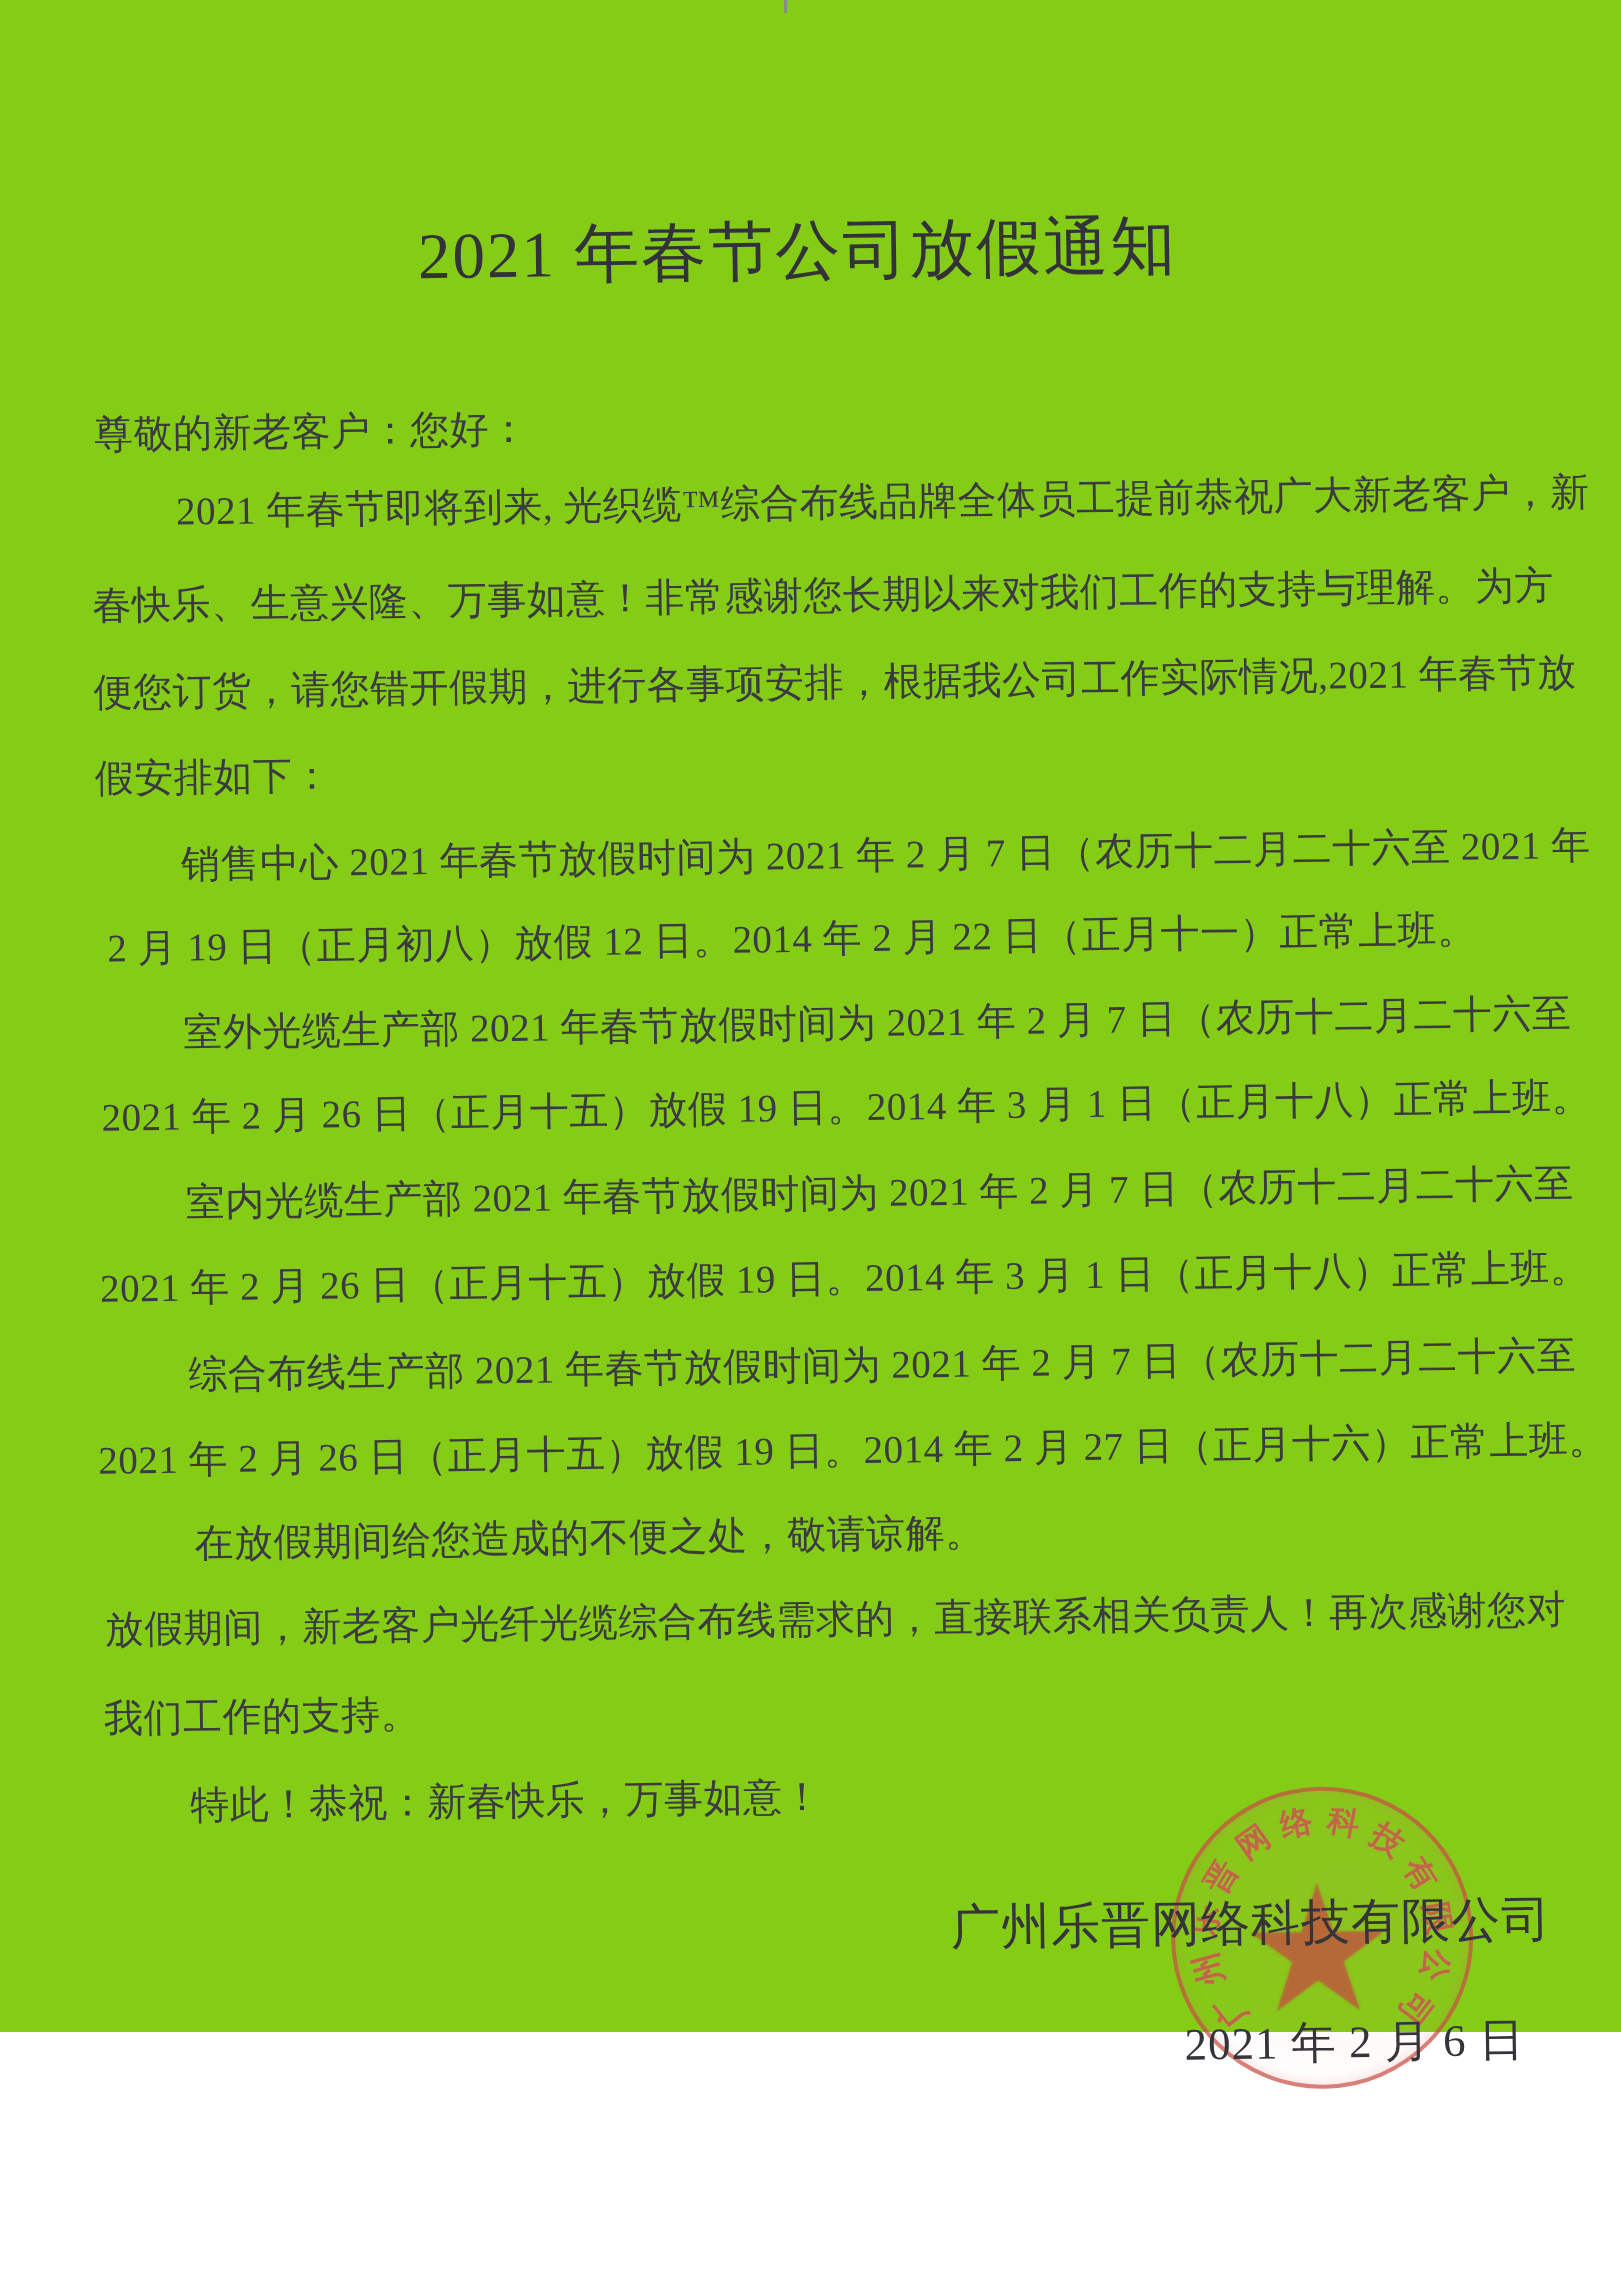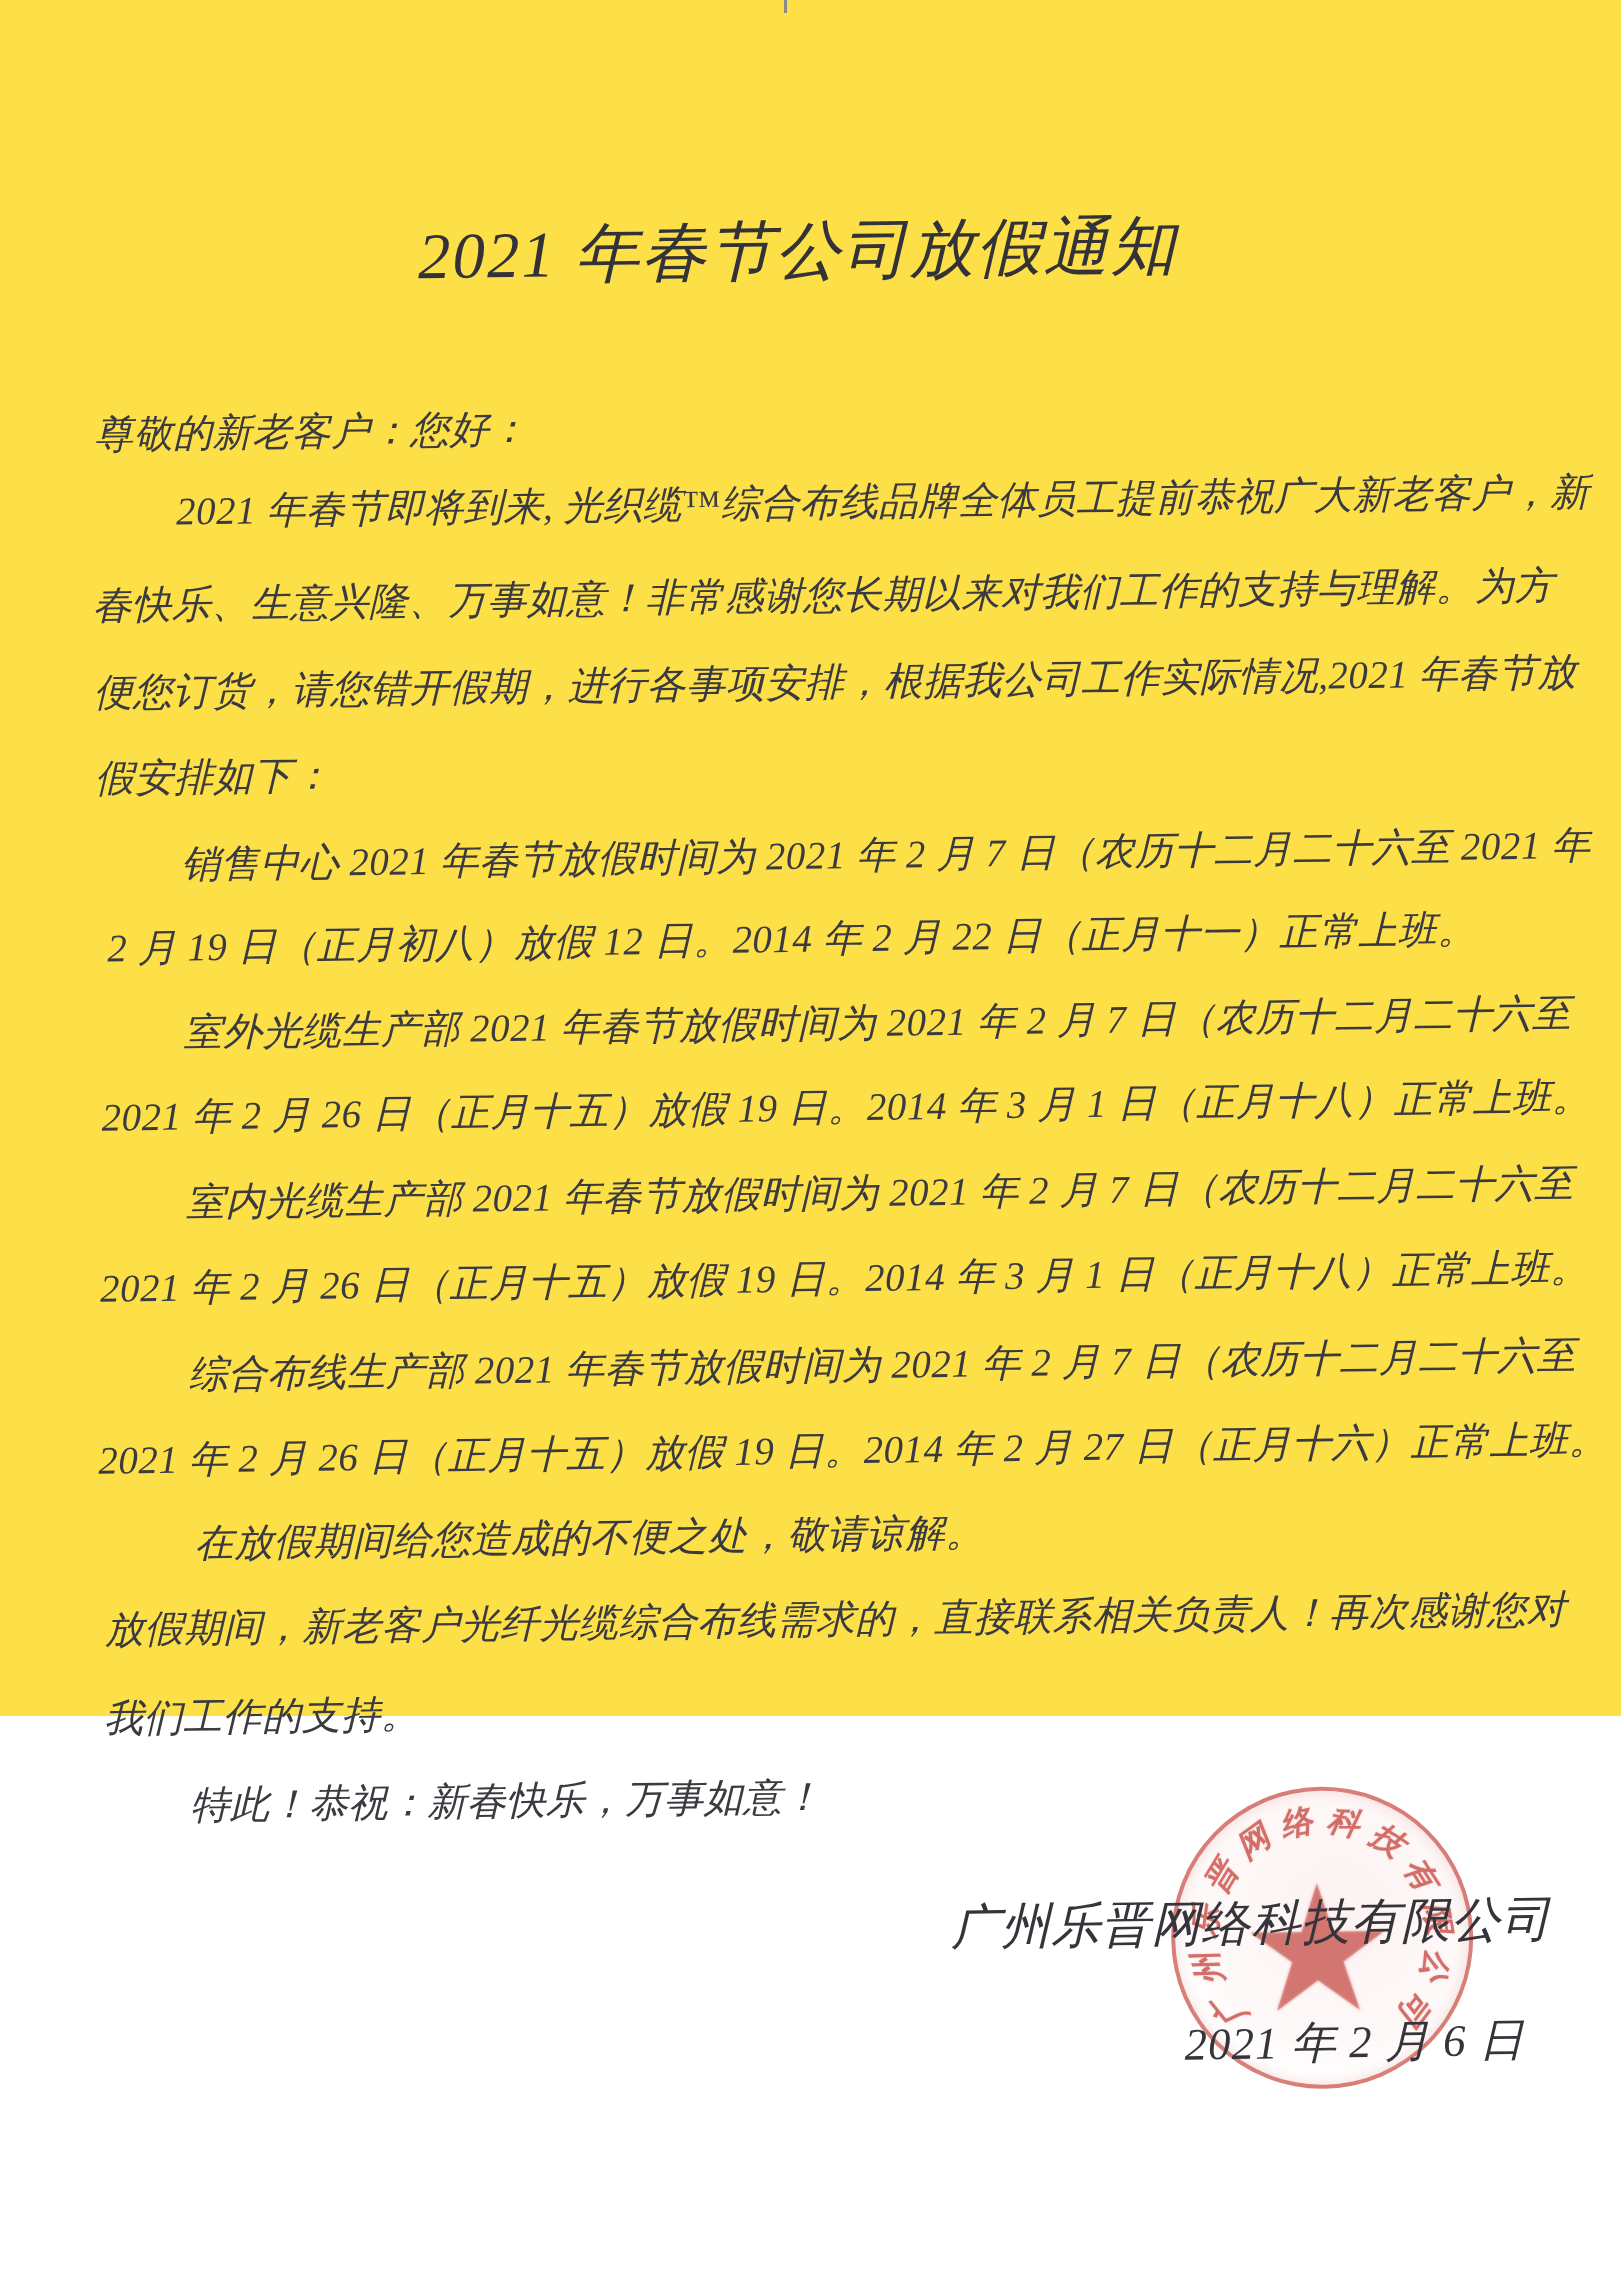--- a/index.html
+++ b/index.html
@@ -4,23 +4,22 @@
 <style>
   html, body {
     margin: 0; padding: 0;
     background: #ffffff;
     width: 1621px; height: 2292px;
     overflow: hidden;
     font-family: "Liberation Serif", "DejaVu Serif", serif;
   }
   .page {
     position: relative;
-    width: 1621px; height: 1716px;
-    background: #fde047;
-    font-style: italic;
+    width: 1621px; height: 2032px;
+    background: #84cc16;
   }
   .sheet {
     position: absolute; left: 0; top: 0;
     width: 1621px; height: 2292px;
     transform: rotate(-0.8deg);
     transform-origin: 0 0;
     color: #3a3a40;
   }
   .doc-title {
     position: absolute;

